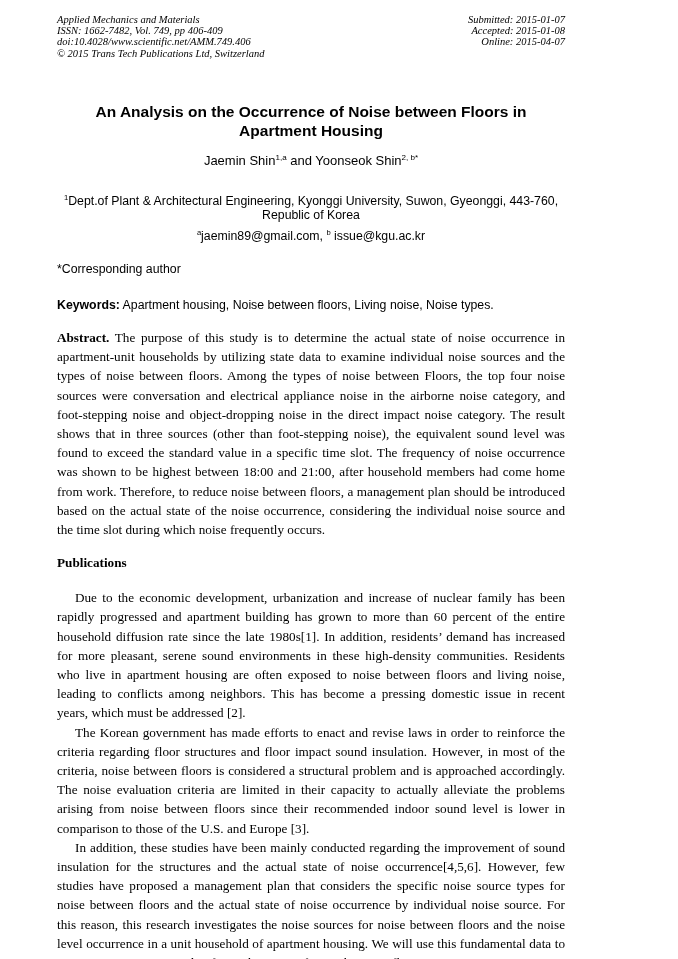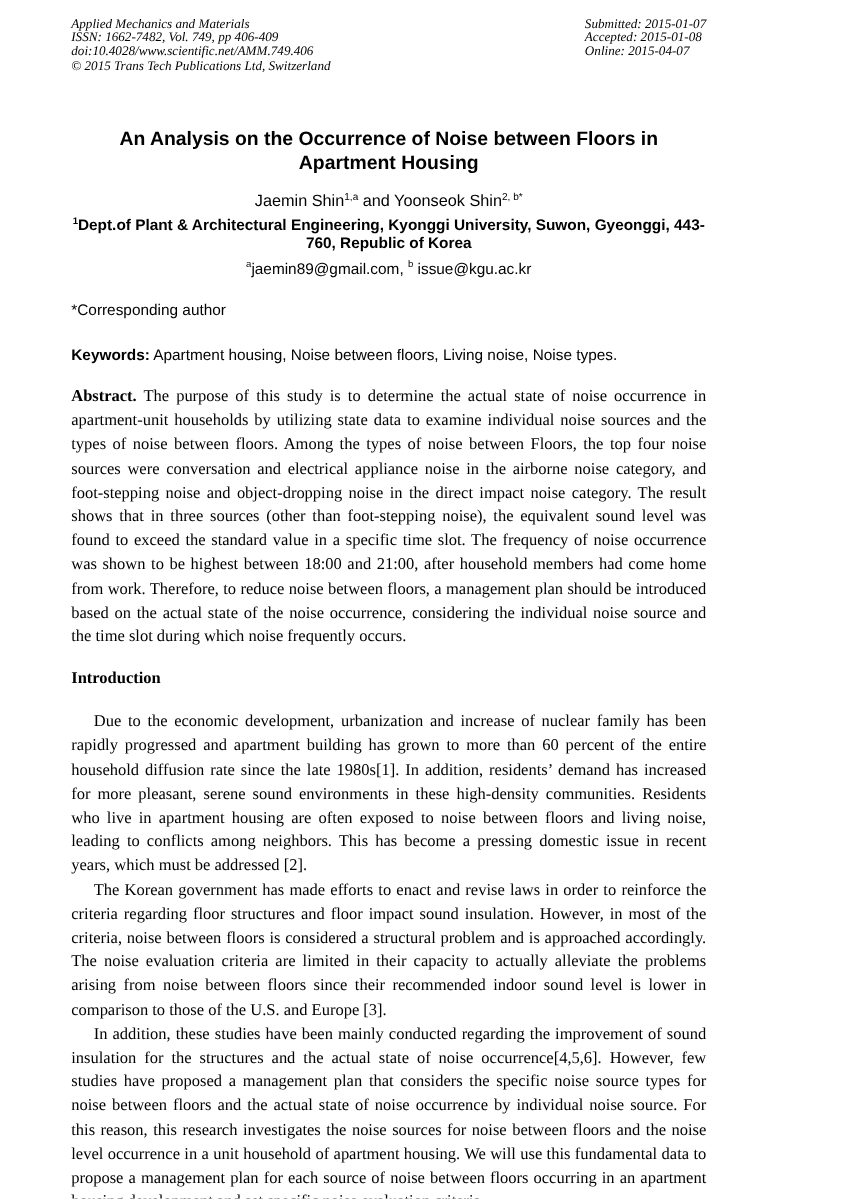--- a/index.html
+++ b/index.html
@@ -24,21 +24,21 @@
     display: flex;
     justify-content: space-between;
     align-items: flex-start;
     font-family: "Liberation Serif", serif;
     font-style: italic;
     font-size: 10.5px;
     line-height: 11.2px;
     color: #000000;
   }
   .journal-header .left { text-align: left; }
-  .journal-header .right { }
+  .journal-header .right { text-align: right; }
 
   
   .paper-title {
     margin: 43px auto 0 auto;
     font-family: "Liberation Sans", sans-serif;
     font-weight: bold;
     font-size: 15.5px;
     line-height: 19px;
     text-align: center;
     max-width: 545px;
@@ -48,26 +48,25 @@
     font-family: "Liberation Sans", sans-serif;
     font-size: 13px;
     line-height: 18px;
     text-align: center;
   }
   .authors-line sup, .affiliation sup, .emails-line sup {
     font-size: 0.62em;
     line-height: 0;
   }
   .affiliation {
-    margin-top: 3px;
+    margin-top: 24px;
     font-family: "Liberation Sans", sans-serif;
     font-size: 12.3px;
     line-height: 14.6px;
     text-align: center;
-    font-weight: bold;
   }
   .emails-line {
     margin-top: 6px;
     font-family: "Liberation Sans", sans-serif;
     font-size: 12.3px;
     line-height: 15px;
     text-align: center;
   }
   .corresponding-note {
     margin-top: 18px;
@@ -137,21 +136,21 @@
 
 
   <div class="emails-line"><sup>a</sup><span>jaemin89@gmail.com,</span> <sup>b</sup><span> issue@kgu.ac.kr</span></div>
 
   <div class="corresponding-note">*Corresponding author</div>
 
   <div class="keywords-line"><span class="label">Keywords:</span><span> Apartment housing, Noise between floors, Living noise, Noise types.</span></div>
 
   <p class="abstract-paragraph"><span class="label">Abstract.</span><span> The purpose of this study is to determine the actual state of noise occurrence in apartment-unit households by utilizing state data to examine individual noise sources and the types of noise between floors. Among the types of noise between Floors, the top four noise sources were conversation and electrical appliance noise in the airborne noise category, and foot-stepping noise and object-dropping noise in the direct impact noise category. The result shows that in three sources (other than foot-stepping noise), the equivalent sound level was found to exceed the standard value in a specific time slot. The frequency of noise occurrence was shown to be highest between 18:00 and 21:00, after household members had come home from work. Therefore, to reduce noise between floors, a management plan should be introduced based on the actual state of the noise occurrence, considering the individual noise source and the time slot during which noise frequently occurs.</span></p>
 
-  <div class="section-heading">Introduction</div>
+  <div class="section-heading">Publications</div>
 
   <div class="section-body">
     <p class="body-paragraph">Due to the economic development, urbanization and increase of nuclear family has been rapidly progressed and apartment building has grown to more than 60 percent of the entire household diffusion rate since the late 1980s[1]. In addition, residents’ demand has increased for more pleasant, serene sound environments in these high-density communities. Residents who live in apartment housing are often exposed to noise between floors and living noise, leading to conflicts among neighbors. This has become a pressing domestic issue in recent years, which must be addressed [2].</p>
     <p class="body-paragraph">The Korean government has made efforts to enact and revise laws in order to reinforce the criteria regarding floor structures and floor impact sound insulation. However, in most of the criteria, noise between floors is considered a structural problem and is approached accordingly. The noise evaluation criteria are limited in their capacity to actually alleviate the problems arising from noise between floors since their recommended indoor sound level is lower in comparison to those of the U.S. and Europe [3].</p>
     <p class="body-paragraph">In addition, these studies have been mainly conducted regarding the improvement of sound insulation for the structures and the actual state of noise occurrence[4,5,6]. However, few studies have proposed a management plan that considers the specific noise source types for noise between floors and the actual state of noise occurrence by individual noise source. For this reason, this research investigates the noise sources for noise between floors and the noise level occurrence in a unit household of apartment housing. We will use this fundamental data to propose a management plan for each source of noise between floors occurring in an apartment housing development and set specific noise evaluation criteria.</p>
   </div>
 
 </div>
 
 </body></html>

